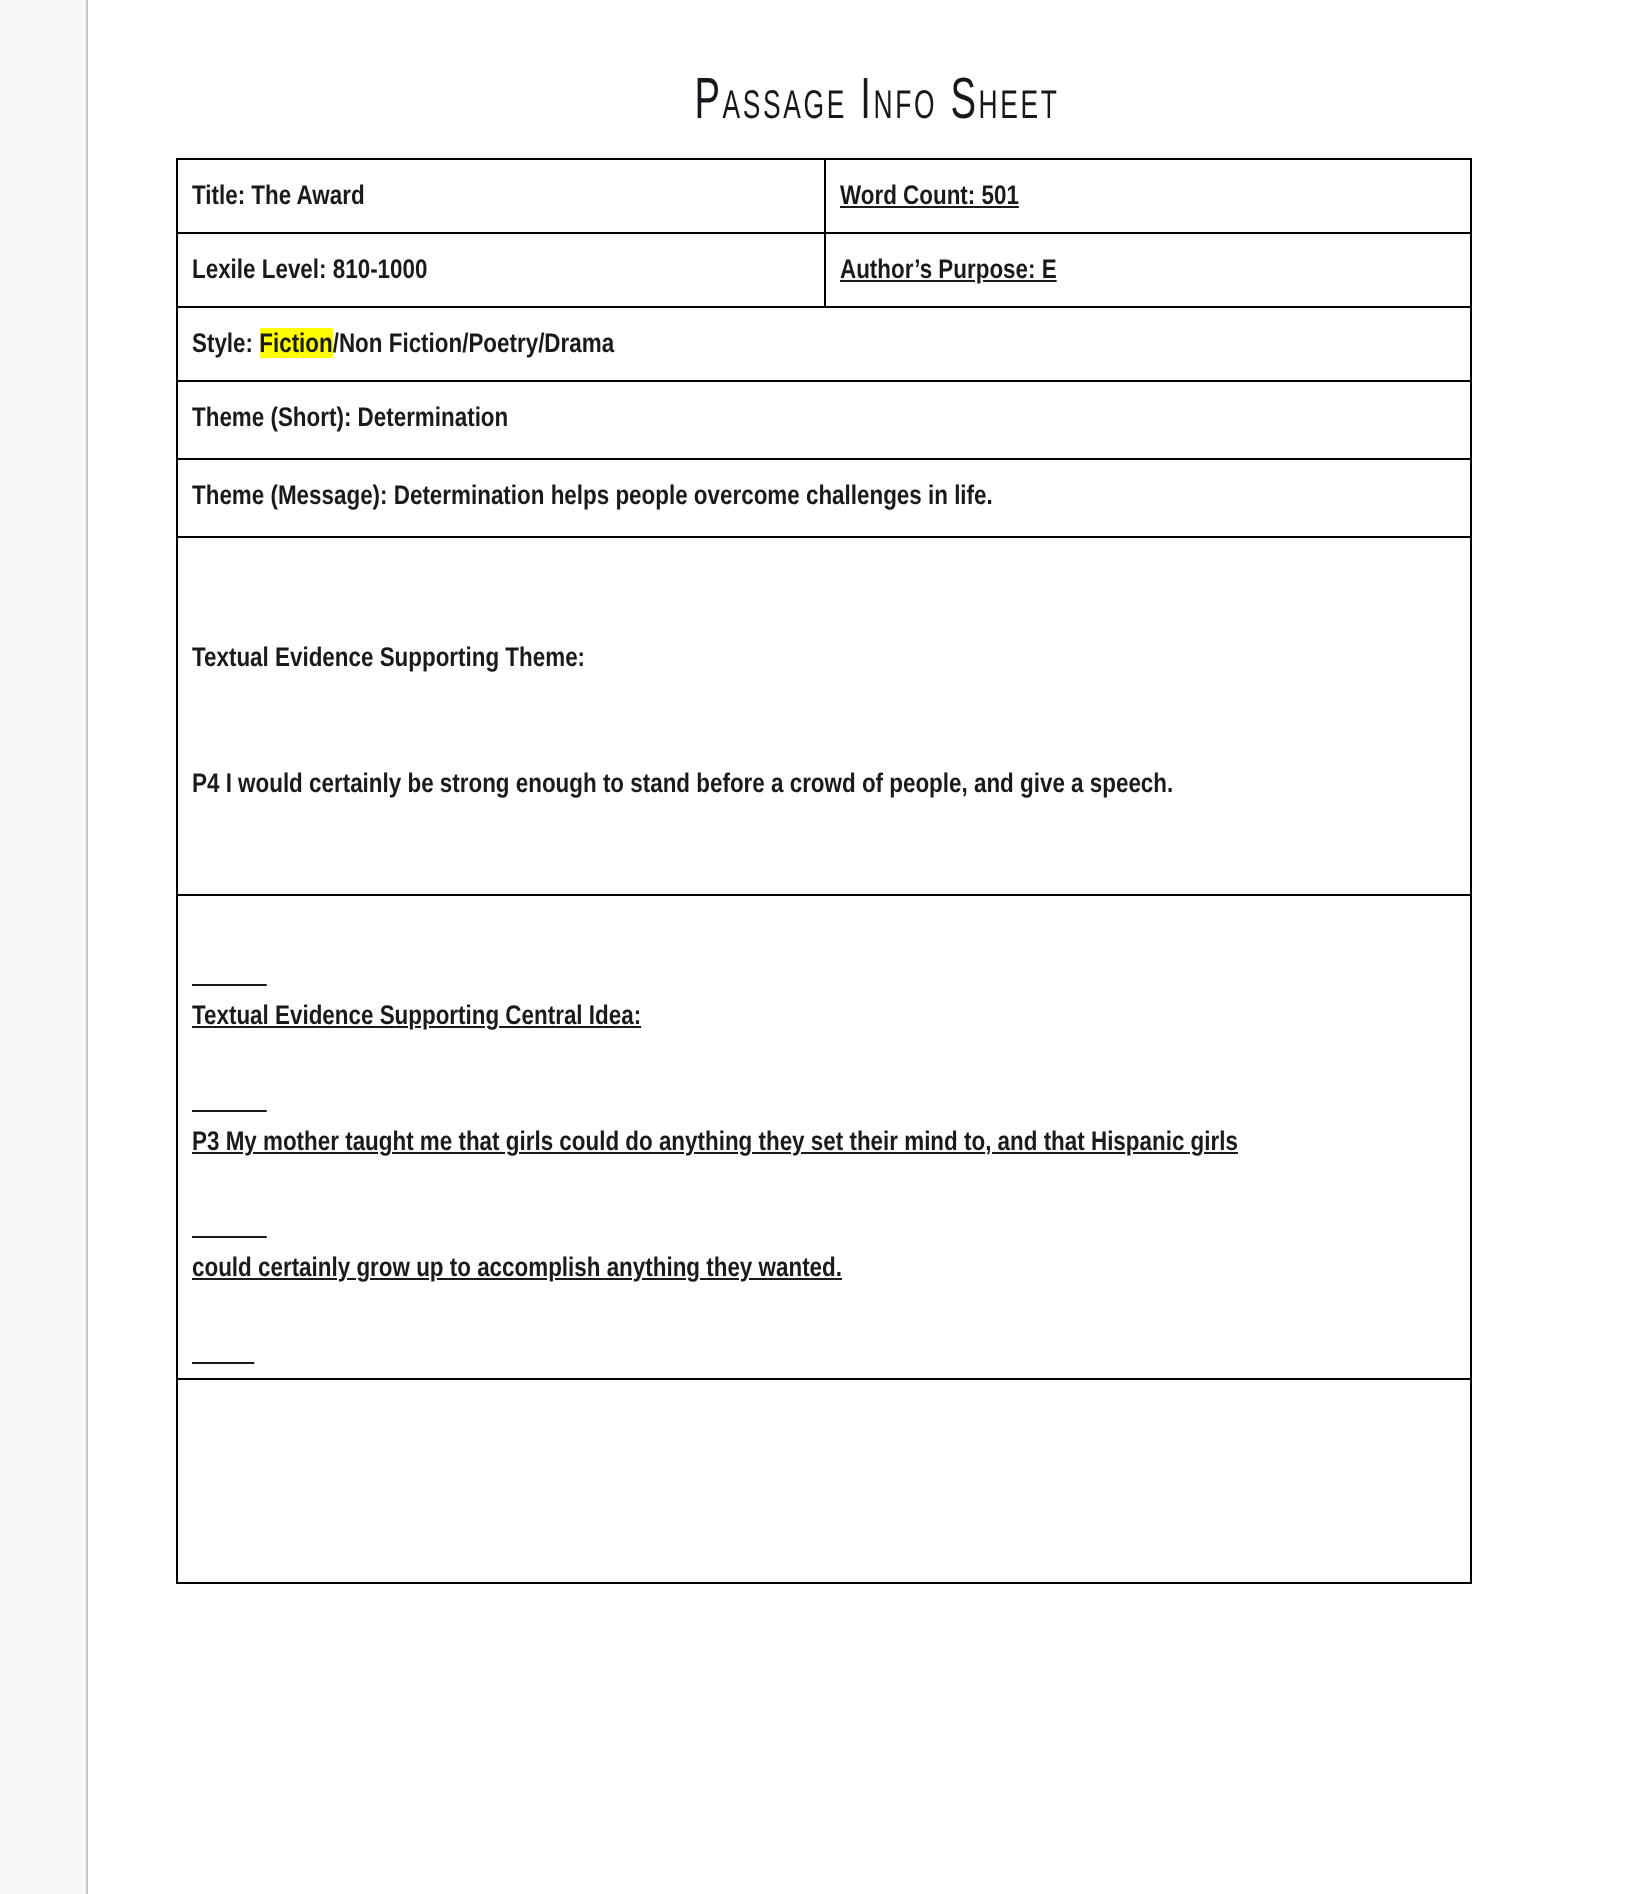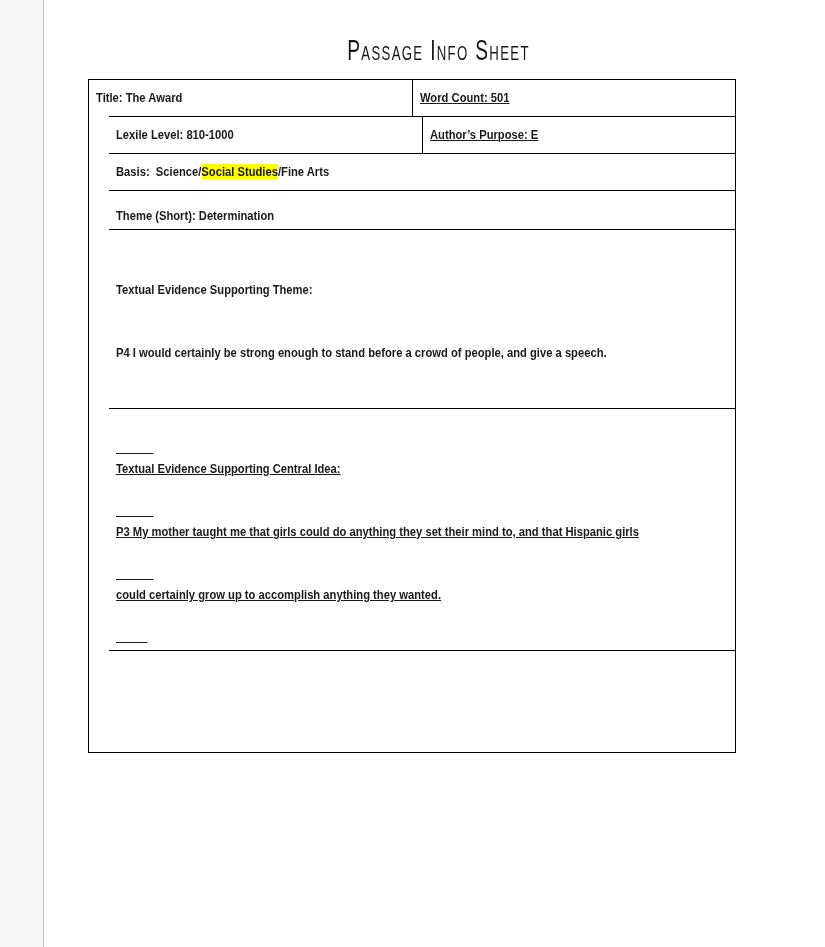--- a/index.html
+++ b/index.html
@@ -33,36 +33,36 @@
   .info-table {
     margin: 12px 0 0 44px;
     width: 648px;
     border: 1.5px solid #000;
     color: #1a1a1a;
     font-size: 13.5px;
     font-weight: 700;
     line-height: 21px;
   }
   .row { display: flex; }
-  .row + .row { border-top: 1.5px solid #000; margin-left: 20px; }
+  .row + .row { border-top: 1.5px solid #000; }
   .cell { flex: 1 1 50%; padding: 7px 0 3px 7px; overflow: hidden; }
   .cell.full { flex: 1 1 100%; }
   .cell + .cell { border-left: 1.5px solid #000; text-decoration: underline; }
   
   .cz {
     width: 120.5%;
     transform: scaleX(0.83);
     transform-origin: left top;
     white-space: pre-wrap;
   }
   .hl { background: #ffff00; }
   .r1  { min-height: 36px; }
   .r2  { min-height: 37px; }
   .r3  { min-height: 37px; }
-  .r4  { min-height: 39px; align-items: flex-end; }
+  .r4  { min-height: 39px; }
   .r5  { min-height: 39px; }
   .r6  { min-height: 60px; }
   .r7  { min-height: 80px; }
   .r8  { min-height: 79px; text-decoration: underline; }
   .r9  { min-height: 57px; }
   .r10 { min-height: 102px; }
 </style>
 </head>
 <body>
 
@@ -86,30 +86,35 @@
         <div class="cell">
           <div class="cz">Lexile Level: 810-1000</div>
         </div>
         <div class="cell">
           <div class="cz">Author’s Purpose: E</div>
         </div>
       </div>
 
       <div class="row r3">
         <div class="cell">
-          <div class="cz"><span>Basis:  Science/</span><span class="hl">Social Studies</span><span>/Fine Arts</span></div>
+          <div class="cz"><span>Style: </span><span class="hl">Fiction</span><span>/Non Fiction/Poetry/Drama</span></div>
         </div>
       </div>
 
       <div class="row r4">
         <div class="cell full">
           <div class="cz">Theme (Short): Determination</div>
         </div>
       </div>
 
+      <div class="row r5">
+        <div class="cell full">
+          <div class="cz">Theme (Message): Determination helps people overcome challenges in life.</div>
+        </div>
+      </div>
 
       <div class="row r6">
         <div class="cell full">
           <div class="cz">
             <div>Textual Evidence Supporting Theme:</div>
             <div>P4 I would certainly be strong enough to stand before a crowd of people, and give a speech.</div>
           </div>
         </div>
       </div>
 

